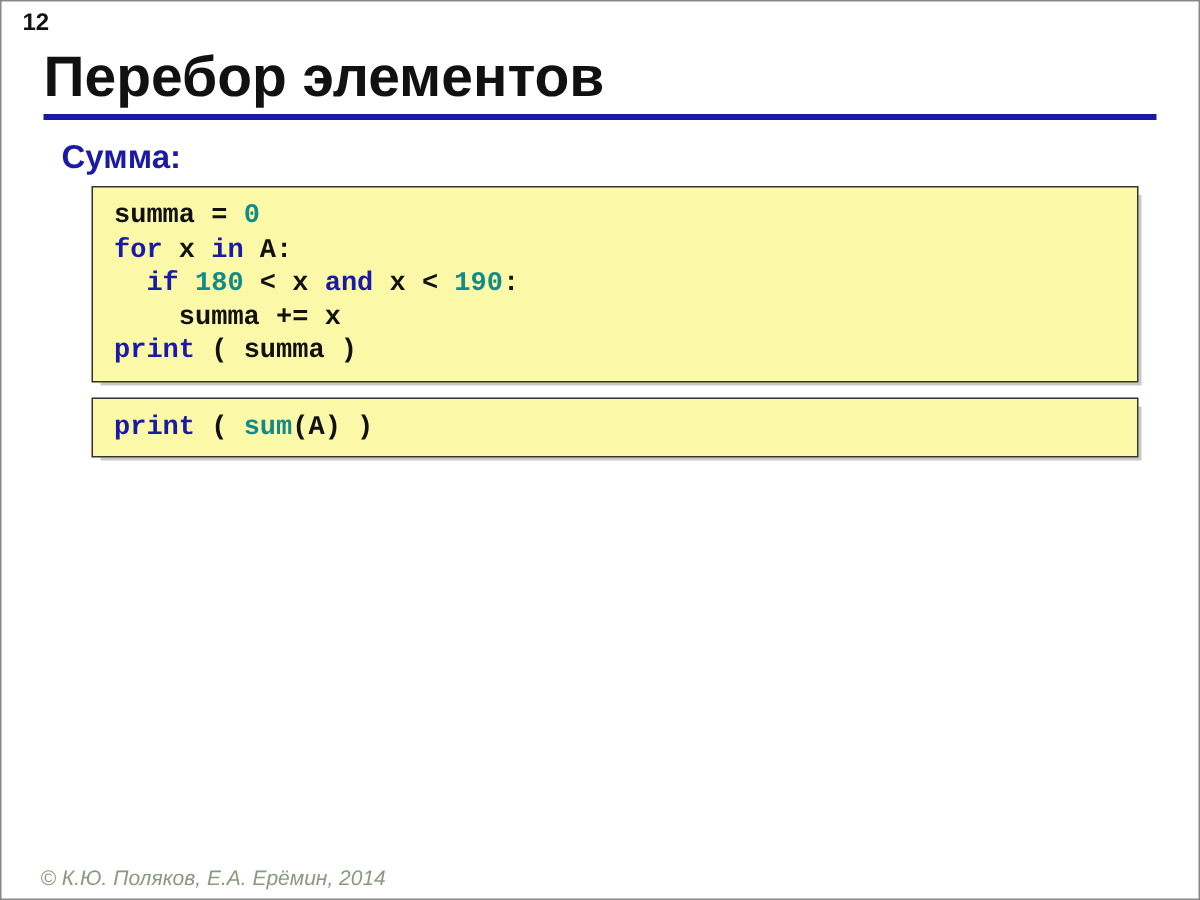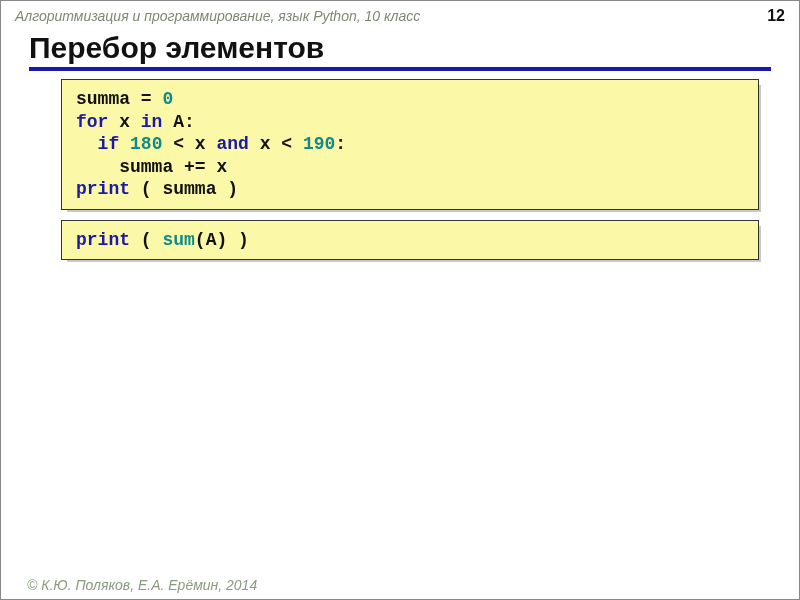--- a/index.html
+++ b/index.html
@@ -29,21 +29,21 @@
     justify-content: space-between;
     align-items: baseline;
   }
   .header .pgnum {
     font-style: normal;
     font-weight: bold;
     font-size: 16px;
     color: #111;
   }
   .title {
-    font-size: 30px;
+    font-size: 38px;
     font-weight: bold;
     color: #111;
     margin: 6px 28px 0 28px;
     border-bottom: 4px solid #1a1aa6;
     padding-bottom: 2px;
   }
   .content {
     padding: 8px 40px 0 40px;
   }
   .label {
@@ -89,28 +89,28 @@
     font-style: italic;
     font-size: 14px;
   }
 </style>
 </head>
 <body>
 
 <div class="slide">
 
   <div class="header">
-    <span>Алгоритмизация и программирование, язык Python, 10 класс</span>
     <span class="pgnum">12</span>
   </div>
 
   <div class="title">Перебор элементов</div>
 
   <div class="content">
 
+    <div class="label">Сумма:</div>
 
     <div class="codebox-wrap">
       <div class="code-shadow"></div>
       <div class="codebox"><span>summa = </span><span class="num">0</span>
 <span class="kw">for</span><span> x </span><span class="kw">in</span><span> A:</span>
 <span>  </span><span class="kw">if</span><span> </span><span class="num">180</span><span> &lt; x </span><span class="kw">and</span><span> x &lt; </span><span class="num">190</span><span>:</span>
 <span>    summa += x</span>
 <span class="kw">print</span><span> ( summa )</span></div>
     </div>
 

